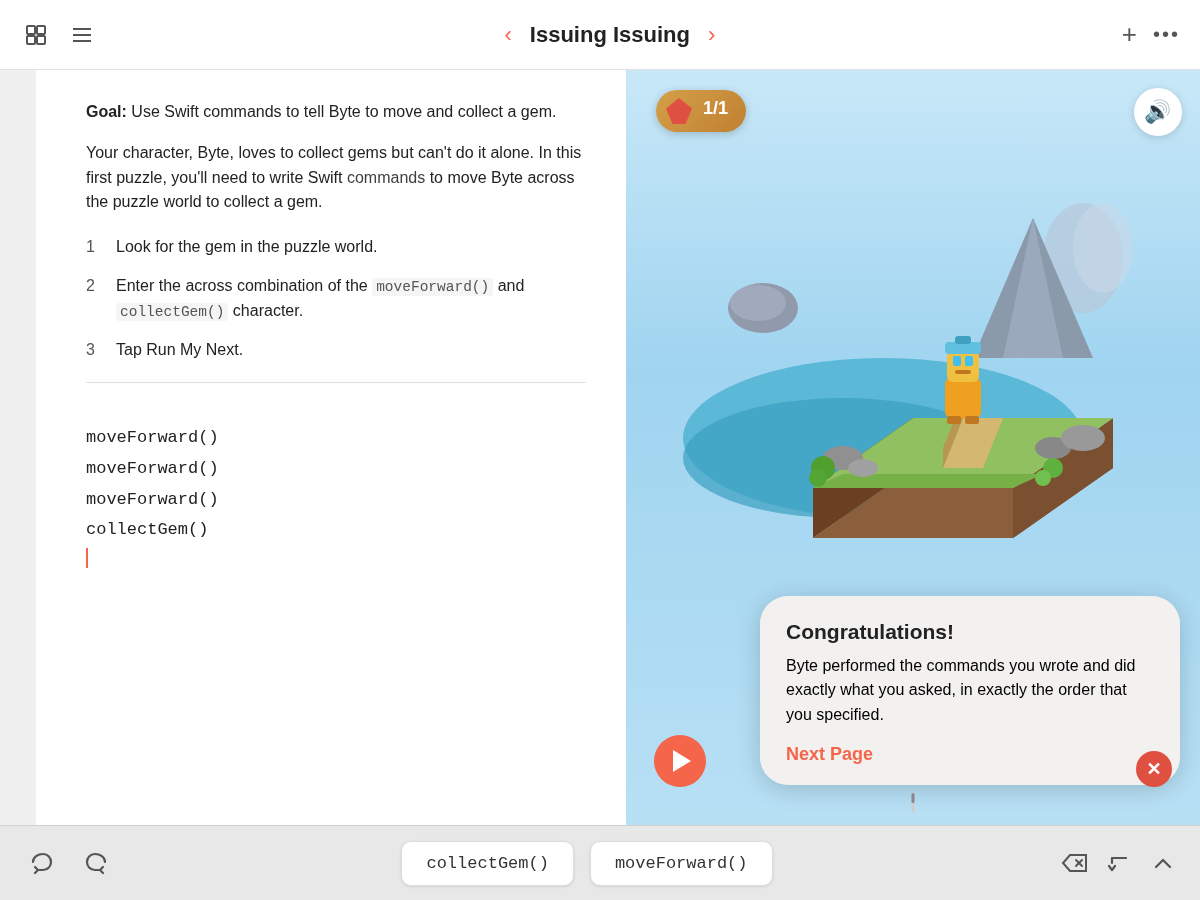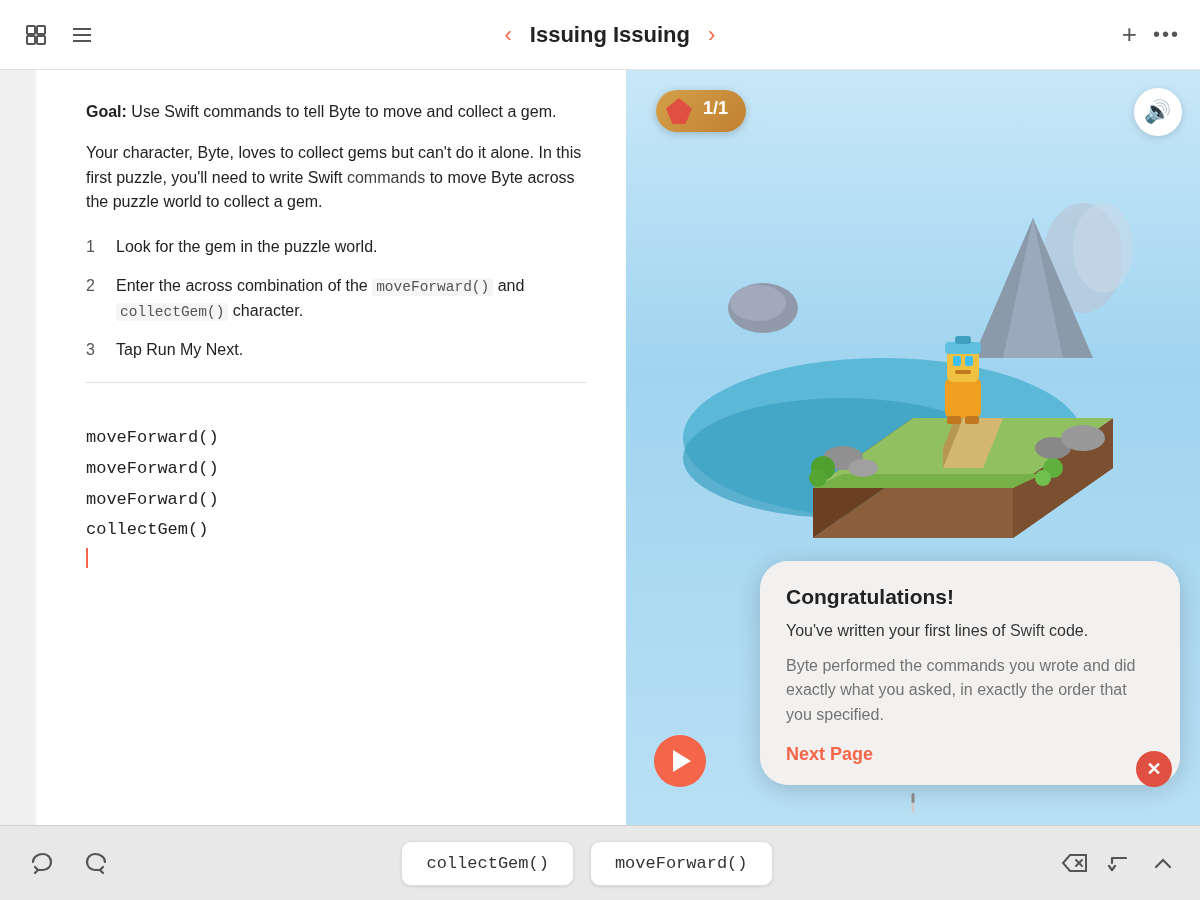--- a/index.html
+++ b/index.html
@@ -263,21 +263,21 @@
       margin-bottom: 10px;
     }
     .congrats-body {
       font-size: 16px;
       color: #333;
       line-height: 1.55;
       margin-bottom: 10px;
     }
     .congrats-body2 {
       font-size: 16px;
-      color: #737373;
+      color: #000000;
       line-height: 1.55;
       margin-bottom: 16px;
     }
     .next-page-btn {
       background: none;
       border: none;
       cursor: pointer;
       color: #f4654a;
       font-size: 18px;
       font-weight: 700;
@@ -529,23 +529,20 @@
           <circle cx="380" cy="320" r="8" fill="#70c050"></circle>
           <circle cx="155" cy="320" r="9" fill="#55a535"></circle>
 
           <ellipse cx="100" cy="150" rx="35" ry="25" fill="#909aaa"></ellipse>
           <ellipse cx="95" cy="145" rx="28" ry="18" fill="#a0aabc"></ellipse>
         </svg>
       </div>
 
       <div class="congrats-panel">
         <div class="congrats-title">Congratulations!</div>
-        <p class="congrats-body">
-          <span>You've written your first lines of </span><span class="orange-link">Swift</span><span> code.</span>
-        </p>
         <p class="congrats-body2">Byte performed the commands you wrote and did exactly what you asked, in exactly the order that you specified.</p>
         <button class="next-page-btn">Next Page</button>
       </div>
 
       <button class="play-btn">
         <div class="play-triangle"></div>
       </button>
 
       <button class="close-btn">
         <span>✕</span>

